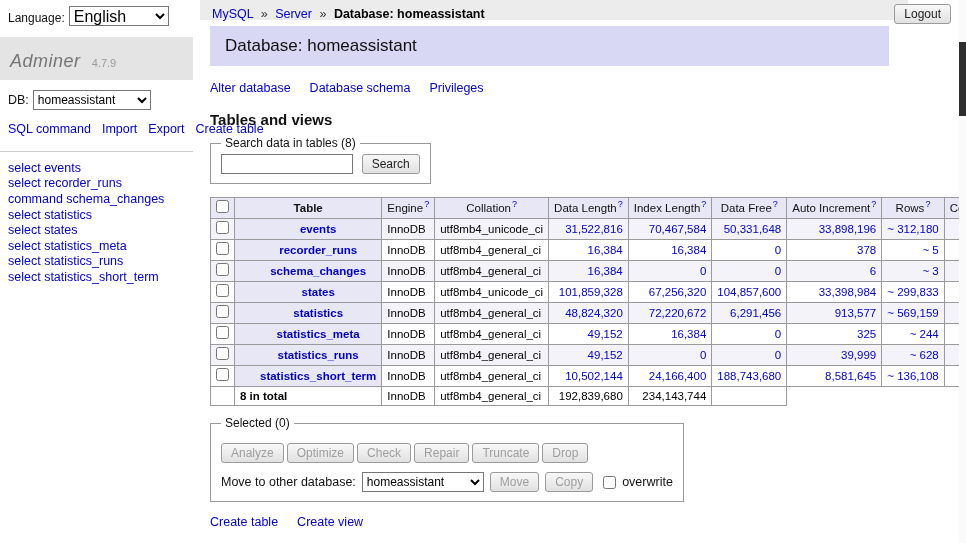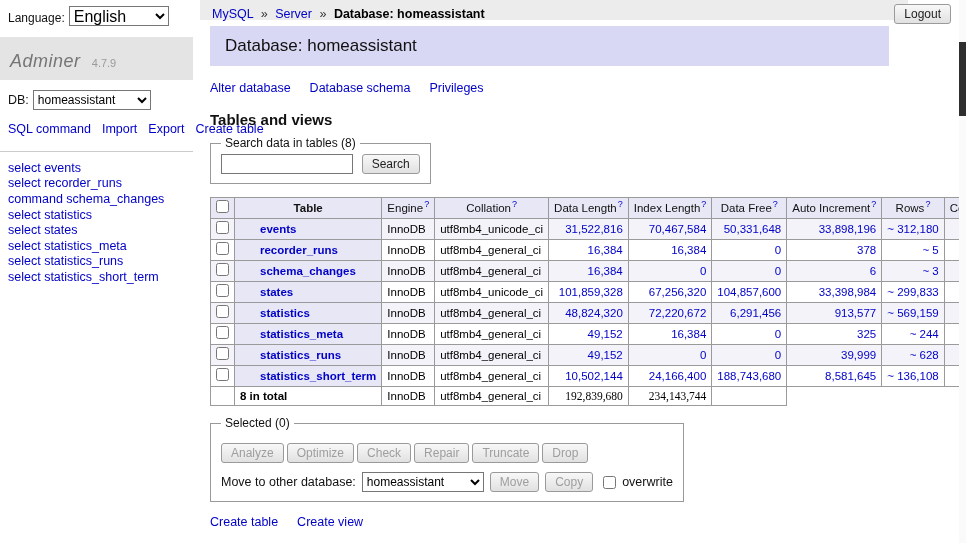--- a/index.html
+++ b/index.html
@@ -50,30 +50,30 @@
   .btn:disabled{color:#9e9e9e;cursor:default;}
 
   
   #tables-table{border-collapse:collapse;margin-top:13px;font-size:11.5px;}
   #tables-table th,#tables-table td{border:1px solid #9a9a9a;padding:2px 5px;white-space:nowrap;height:18px;line-height:14px;}
   #tables-table thead td.check,#tables-table thead th{background:var(--header-bg);}
   #tables-table thead th{font-weight:400;text-align:center;color:#111;}
   #tables-table thead th.first{font-weight:700;}
   sup.help{font-size:9px;color:var(--link);margin-left:1px;vertical-align:super;line-height:0;}
   .check{width:22px;text-align:center;}
-  #tables-table tbody th.tname{background:var(--header-bg);text-align:left;min-width:116px;padding-left:25px;}
+  #tables-table tbody th.tname{background:var(--header-bg);text-align:center;min-width:116px;padding-left:25px;}
   #tables-table tbody th.tname a{font-weight:700;}
   #tables-table td.plain{color:#000;text-align:left;}
   #tables-table td.num{text-align:right;color:var(--link);min-width:58px;}
   #tables-table td.num a{color:var(--link);}
   #tables-table td.comment{min-width:56px;}
   #tables-table tbody tr:nth-child(odd) td{background:var(--stripe);}
   #tables-table tbody tr.total td{background:#fff;color:#000;}
   #tables-table tbody tr.total td.total-name{font-weight:700;text-align:left;}
-  #tables-table tbody tr.total td.num{color:#000;font-family:Liberation Serif, serif;}
+  #tables-table tbody tr.total td.num{color:#000;}
   #tables-table tbody tr.total td.ghost{border:none;background:#fff;}
 
   #selected-fs{margin-top:10px;}
   .btnrow{margin-top:9px;}
   .btnrow .btn{margin-right:3px;}
   .moverow{margin-top:9px;font-size:12.5px;display:flex;align-items:center;gap:6px;}
   .moverow select{width:122px;font-size:12px;border:1px solid #767676;background:#fff;height:20px;}
   .moverow input[type=checkbox]{margin-left:4px;}
 
   

